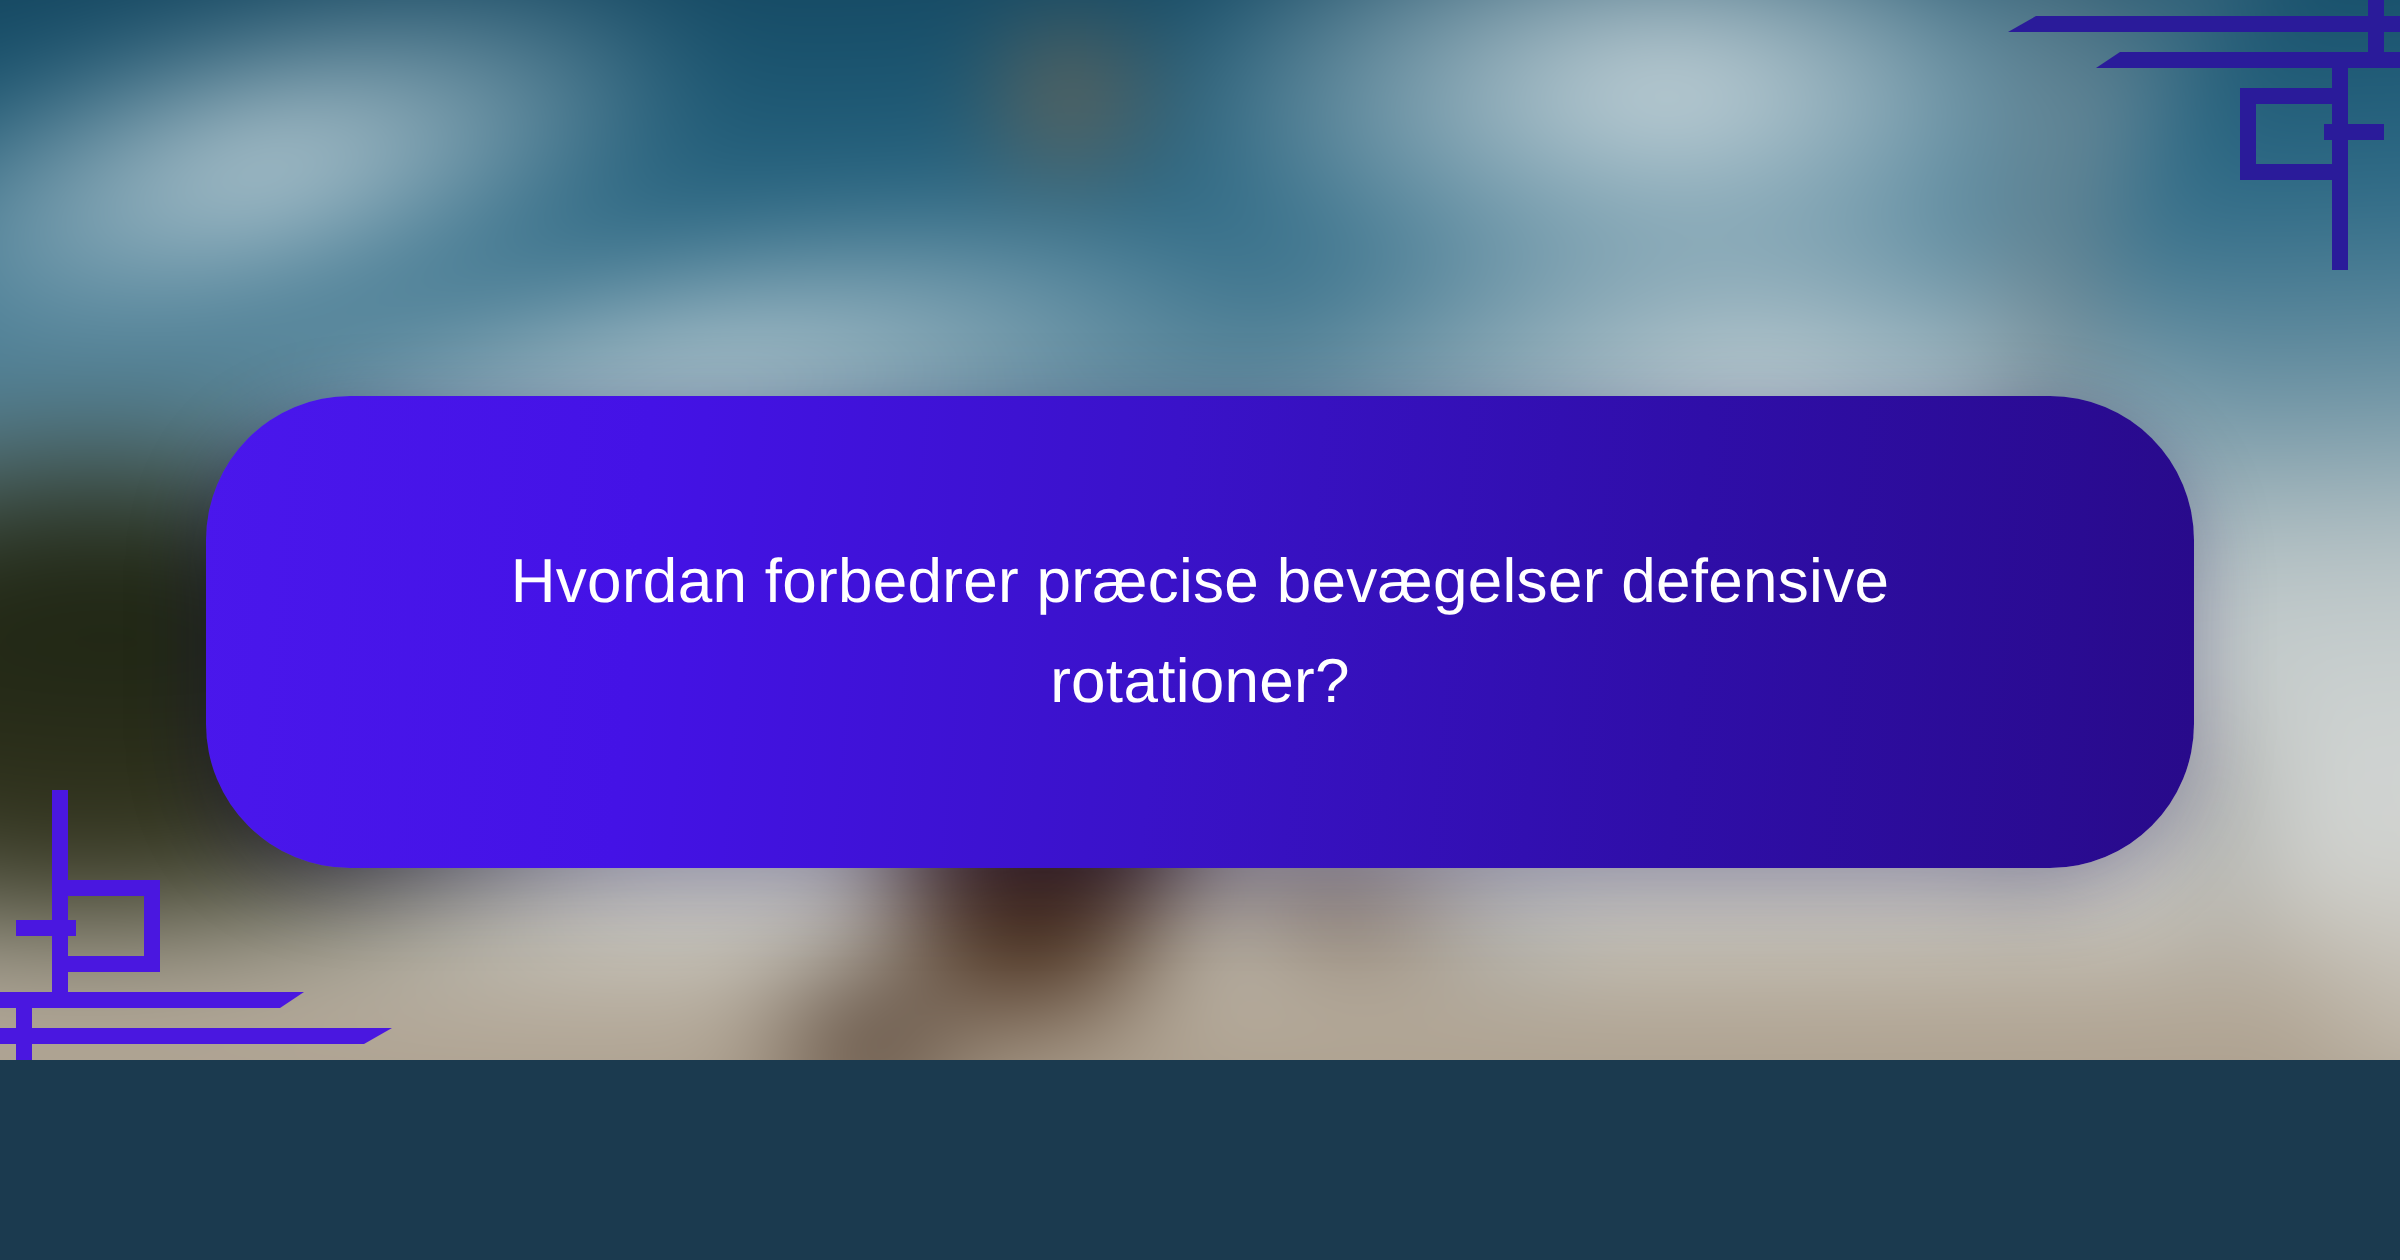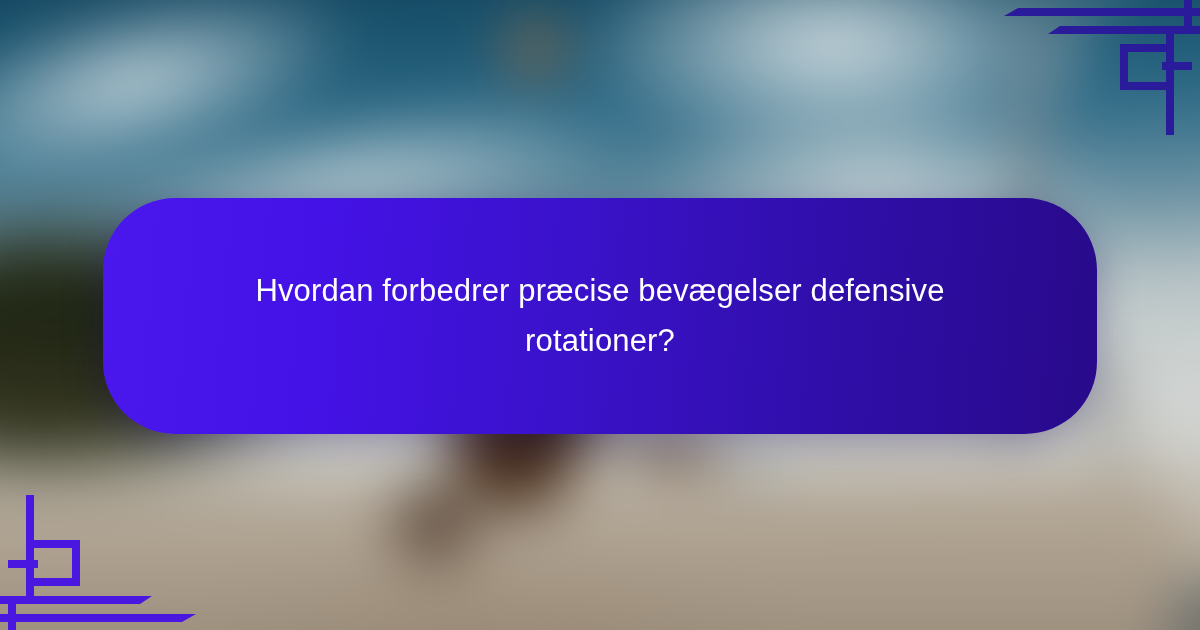--- a/index.html
+++ b/index.html
@@ -7,21 +7,21 @@
 
   html, body {
     width:1200px; height:630px;
     overflow:hidden;
     background:#1b3a4f;
     font-family:"Liberation Sans", sans-serif;
   }
 
   #stage {
     position:relative;
-    width:1200px; height:630px;
+    width:1200px; height:530px;
     overflow:hidden;
   }
 
   
   .photo {
     position:absolute; inset:0;
     overflow:hidden;
   }
   .photo-layer {
     position:absolute;

